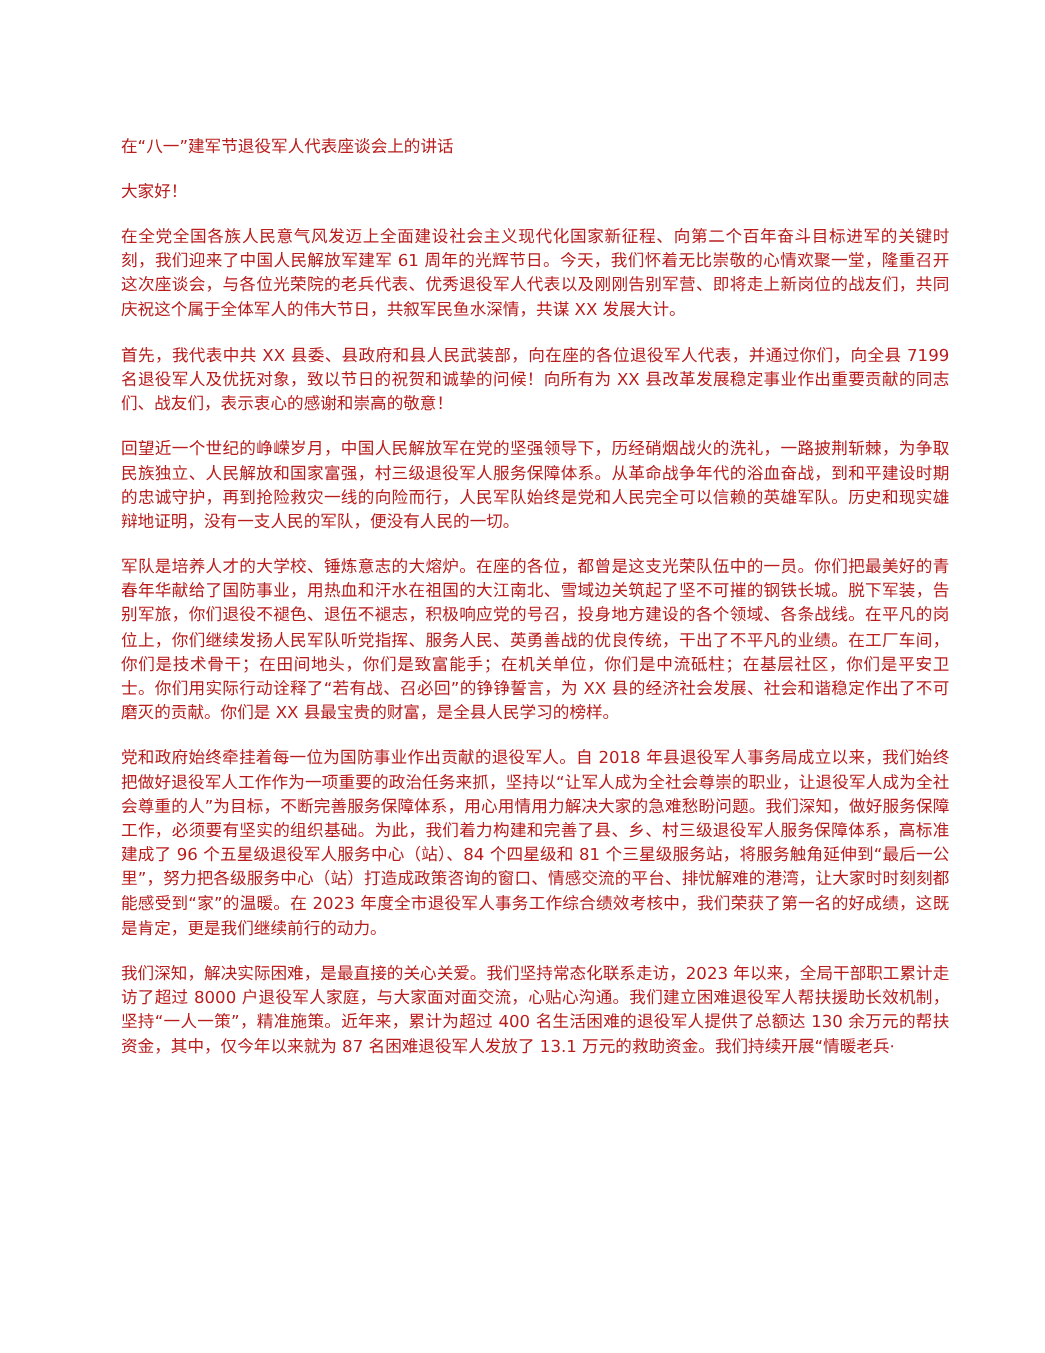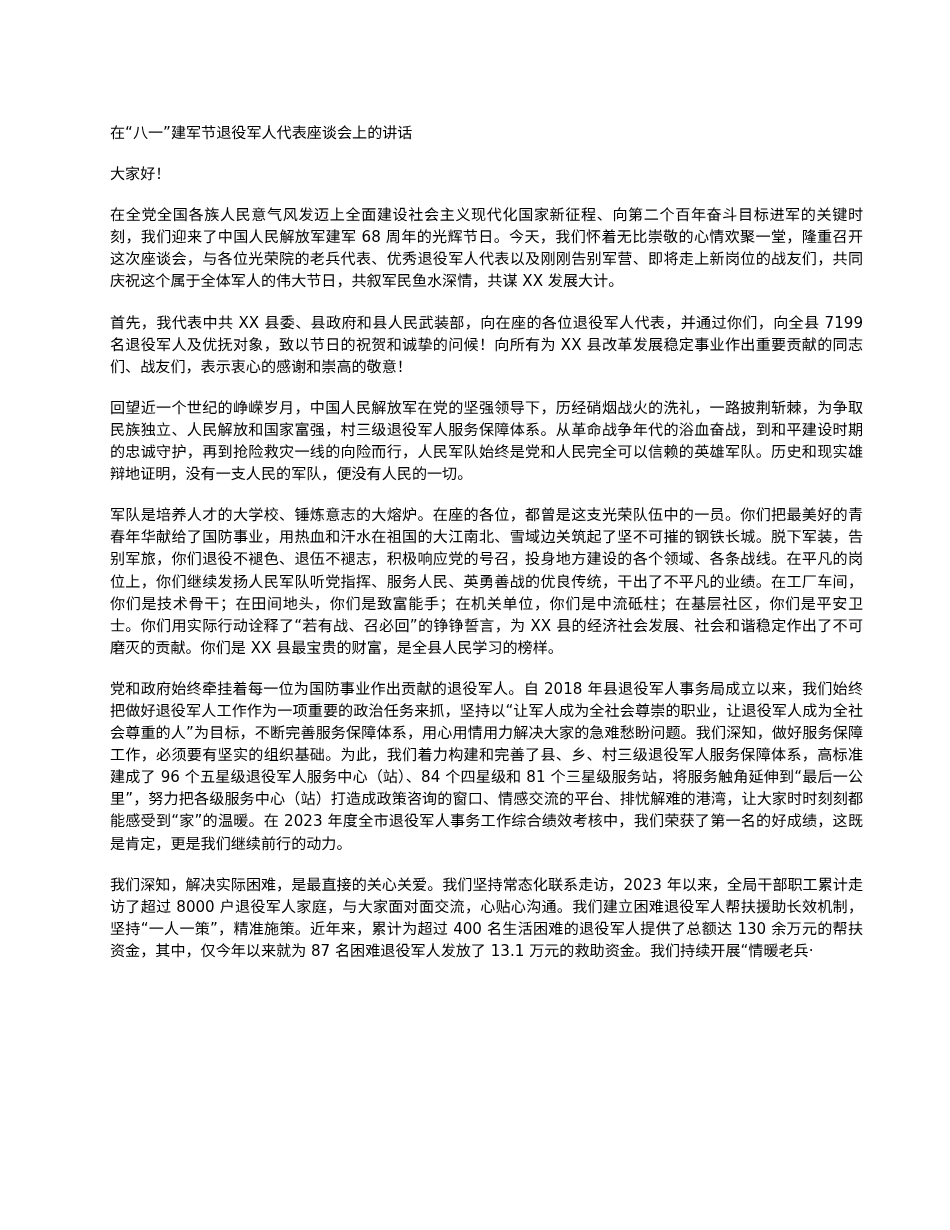--- a/index.html
+++ b/index.html
@@ -16,21 +16,21 @@
     box-sizing: border-box;
   }
   #doc-body {
     position: absolute;
     left: 110px;
     top: 122px;
     width: 753px;
     font-family: "DejaVu Sans", "Liberation Sans", sans-serif;
     font-size: 15.1px;
     line-height: 22.1px;
-    color: #000000;
+    color: #b91c1c;
     text-align: justify;
     text-justify: inter-ideograph;
     -webkit-font-smoothing: antialiased;
   }
   .para {
     margin: 0 0 19px 0;
     text-align: justify;
     text-justify: inter-ideograph;
     word-break: break-all;
     overflow-wrap: break-word;
@@ -49,21 +49,21 @@
 
 <div id="page">
 
   <div id="doc-body">
 
     <p class="para short">在“八一”建军节退役军人代表座谈会上的讲话</p>
 
 
     <p class="para short">大家好！</p>
 
-    <p class="para">在全党全国各族人民意气风发迈上全面建设社会主义现代化国家新征程、向第二个百年奋斗目标进军的关键时刻，我们迎来了中国人民解放军建军 68 周年的光辉节日。今天，我们怀着无比崇敬的心情欢聚一堂，隆重召开这次座谈会，与各位光荣院的老兵代表、优秀退役军人代表以及刚刚告别军营、即将走上新岗位的战友们，共同庆祝这个属于全体军人的伟大节日，共叙军民鱼水深情，共谋 XX 发展大计。</p>
+    <p class="para">在全党全国各族人民意气风发迈上全面建设社会主义现代化国家新征程、向第二个百年奋斗目标进军的关键时刻，我们迎来了中国人民解放军建军 61 周年的光辉节日。今天，我们怀着无比崇敬的心情欢聚一堂，隆重召开这次座谈会，与各位光荣院的老兵代表、优秀退役军人代表以及刚刚告别军营、即将走上新岗位的战友们，共同庆祝这个属于全体军人的伟大节日，共叙军民鱼水深情，共谋 XX 发展大计。</p>
 
     <p class="para">首先，我代表中共 XX 县委、县政府和县人民武装部，向在座的各位退役军人代表，并通过你们，向全县 7199 名退役军人及优抚对象，致以节日的祝贺和诚挚的问候！向所有为 XX 县改革发展稳定事业作出重要贡献的同志们、战友们，表示衷心的感谢和崇高的敬意！</p>
 
     <p class="para">回望近一个世纪的峥嵘岁月，中国人民解放军在党的坚强领导下，历经硝烟战火的洗礼，一路披荆斩棘，为争取民族独立、人民解放和国家富强，村三级退役军人服务保障体系。从革命战争年代的浴血奋战，到和平建设时期的忠诚守护，再到抢险救灾一线的向险而行，人民军队始终是党和人民完全可以信赖的英雄军队。历史和现实雄辩地证明，没有一支人民的军队，便没有人民的一切。</p>
 
     <p class="para">军队是培养人才的大学校、锤炼意志的大熔炉。在座的各位，都曾是这支光荣队伍中的一员。你们把最美好的青春年华献给了国防事业，用热血和汗水在祖国的大江南北、雪域边关筑起了坚不可摧的钢铁长城。脱下军装，告别军旅，你们退役不褪色、退伍不褪志，积极响应党的号召，投身地方建设的各个领域、各条战线。在平凡的岗位上，你们继续发扬人民军队听党指挥、服务人民、英勇善战的优良传统，干出了不平凡的业绩。在工厂车间，你们是技术骨干；在田间地头，你们是致富能手；在机关单位，你们是中流砥柱；在基层社区，你们是平安卫士。你们用实际行动诠释了“若有战、召必回”的铮铮誓言，为 XX 县的经济社会发展、社会和谐稳定作出了不可磨灭的贡献。你们是 XX 县最宝贵的财富，是全县人民学习的榜样。</p>
 
     <p class="para">党和政府始终牵挂着每一位为国防事业作出贡献的退役军人。自 2018 年县退役军人事务局成立以来，我们始终把做好退役军人工作作为一项重要的政治任务来抓，坚持以“让军人成为全社会尊崇的职业，让退役军人成为全社会尊重的人”为目标，不断完善服务保障体系，用心用情用力解决大家的急难愁盼问题。我们深知，做好服务保障工作，必须要有坚实的组织基础。为此，我们着力构建和完善了县、乡、村三级退役军人服务保障体系，高标准建成了 96 个五星级退役军人服务中心（站）、84 个四星级和 81 个三星级服务站，将服务触角延伸到“最后一公里”，努力把各级服务中心（站）打造成政策咨询的窗口、情感交流的平台、排忧解难的港湾，让大家时时刻刻都能感受到“家”的温暖。在 2023 年度全市退役军人事务工作综合绩效考核中，我们荣获了第一名的好成绩，这既是肯定，更是我们继续前行的动力。</p>
 
     <p class="para">我们深知，解决实际困难，是最直接的关心关爱。我们坚持常态化联系走访，2023 年以来，全局干部职工累计走访了超过 8000 户退役军人家庭，与大家面对面交流，心贴心沟通。我们建立困难退役军人帮扶援助长效机制，坚持“一人一策”，精准施策。近年来，累计为超过 400 名生活困难的退役军人提供了总额达 130 余万元的帮扶资金，其中，仅今年以来就为 87 名困难退役军人发放了 13.1 万元的救助资金。我们持续开展“情暖老兵·</p>

